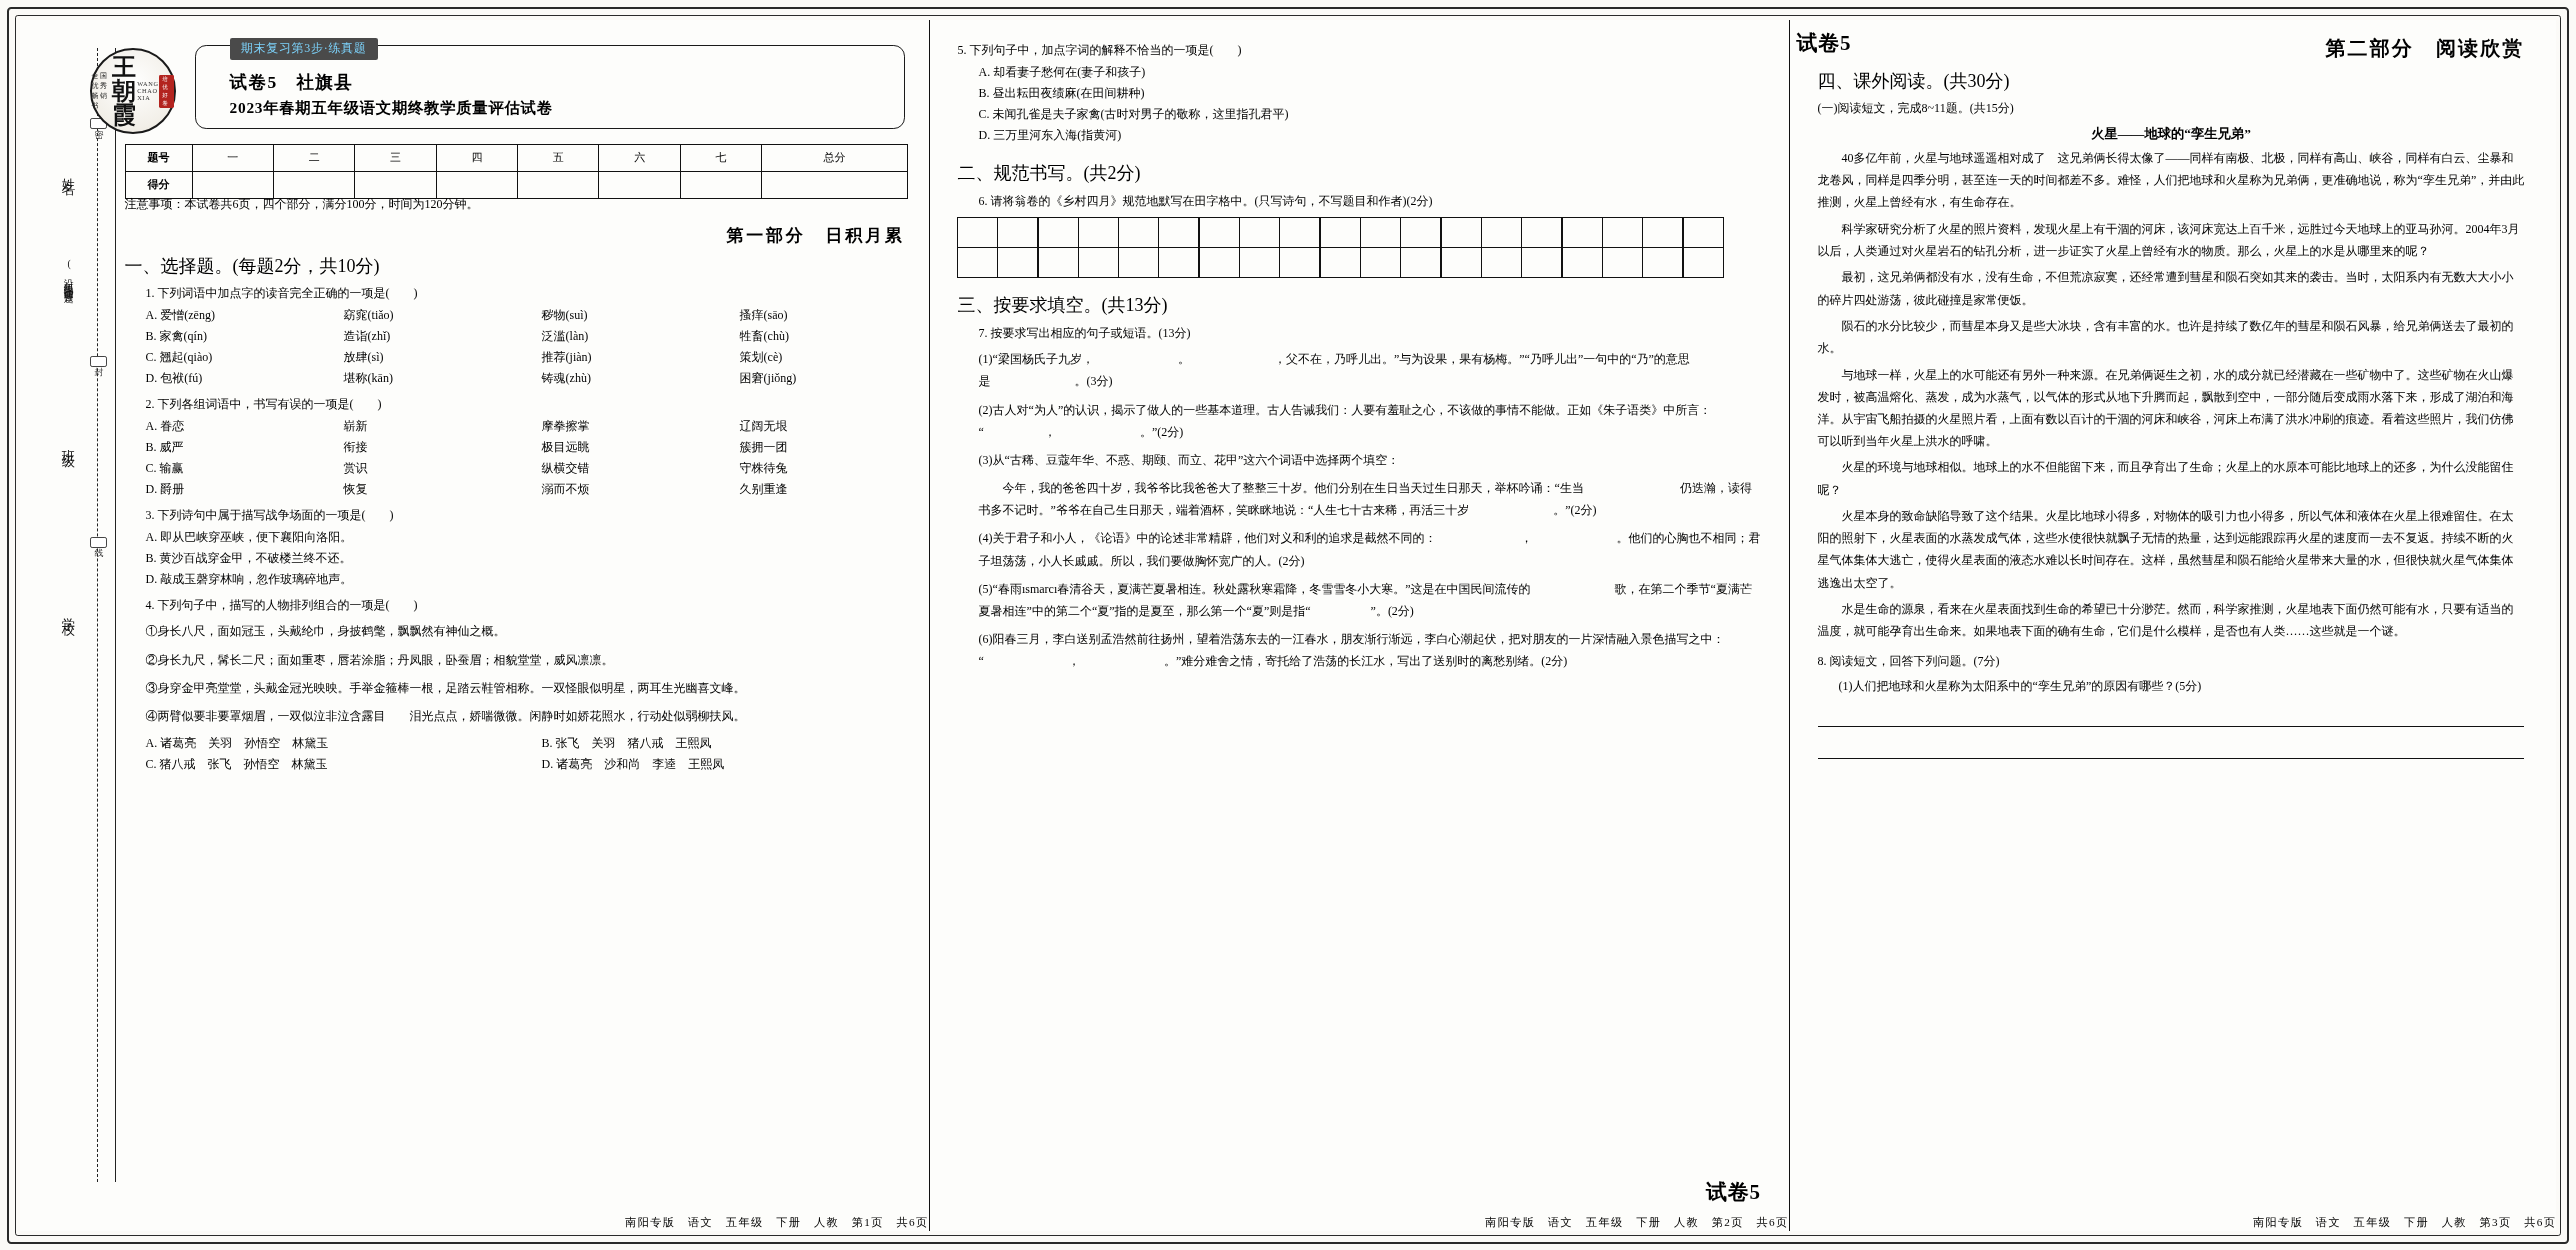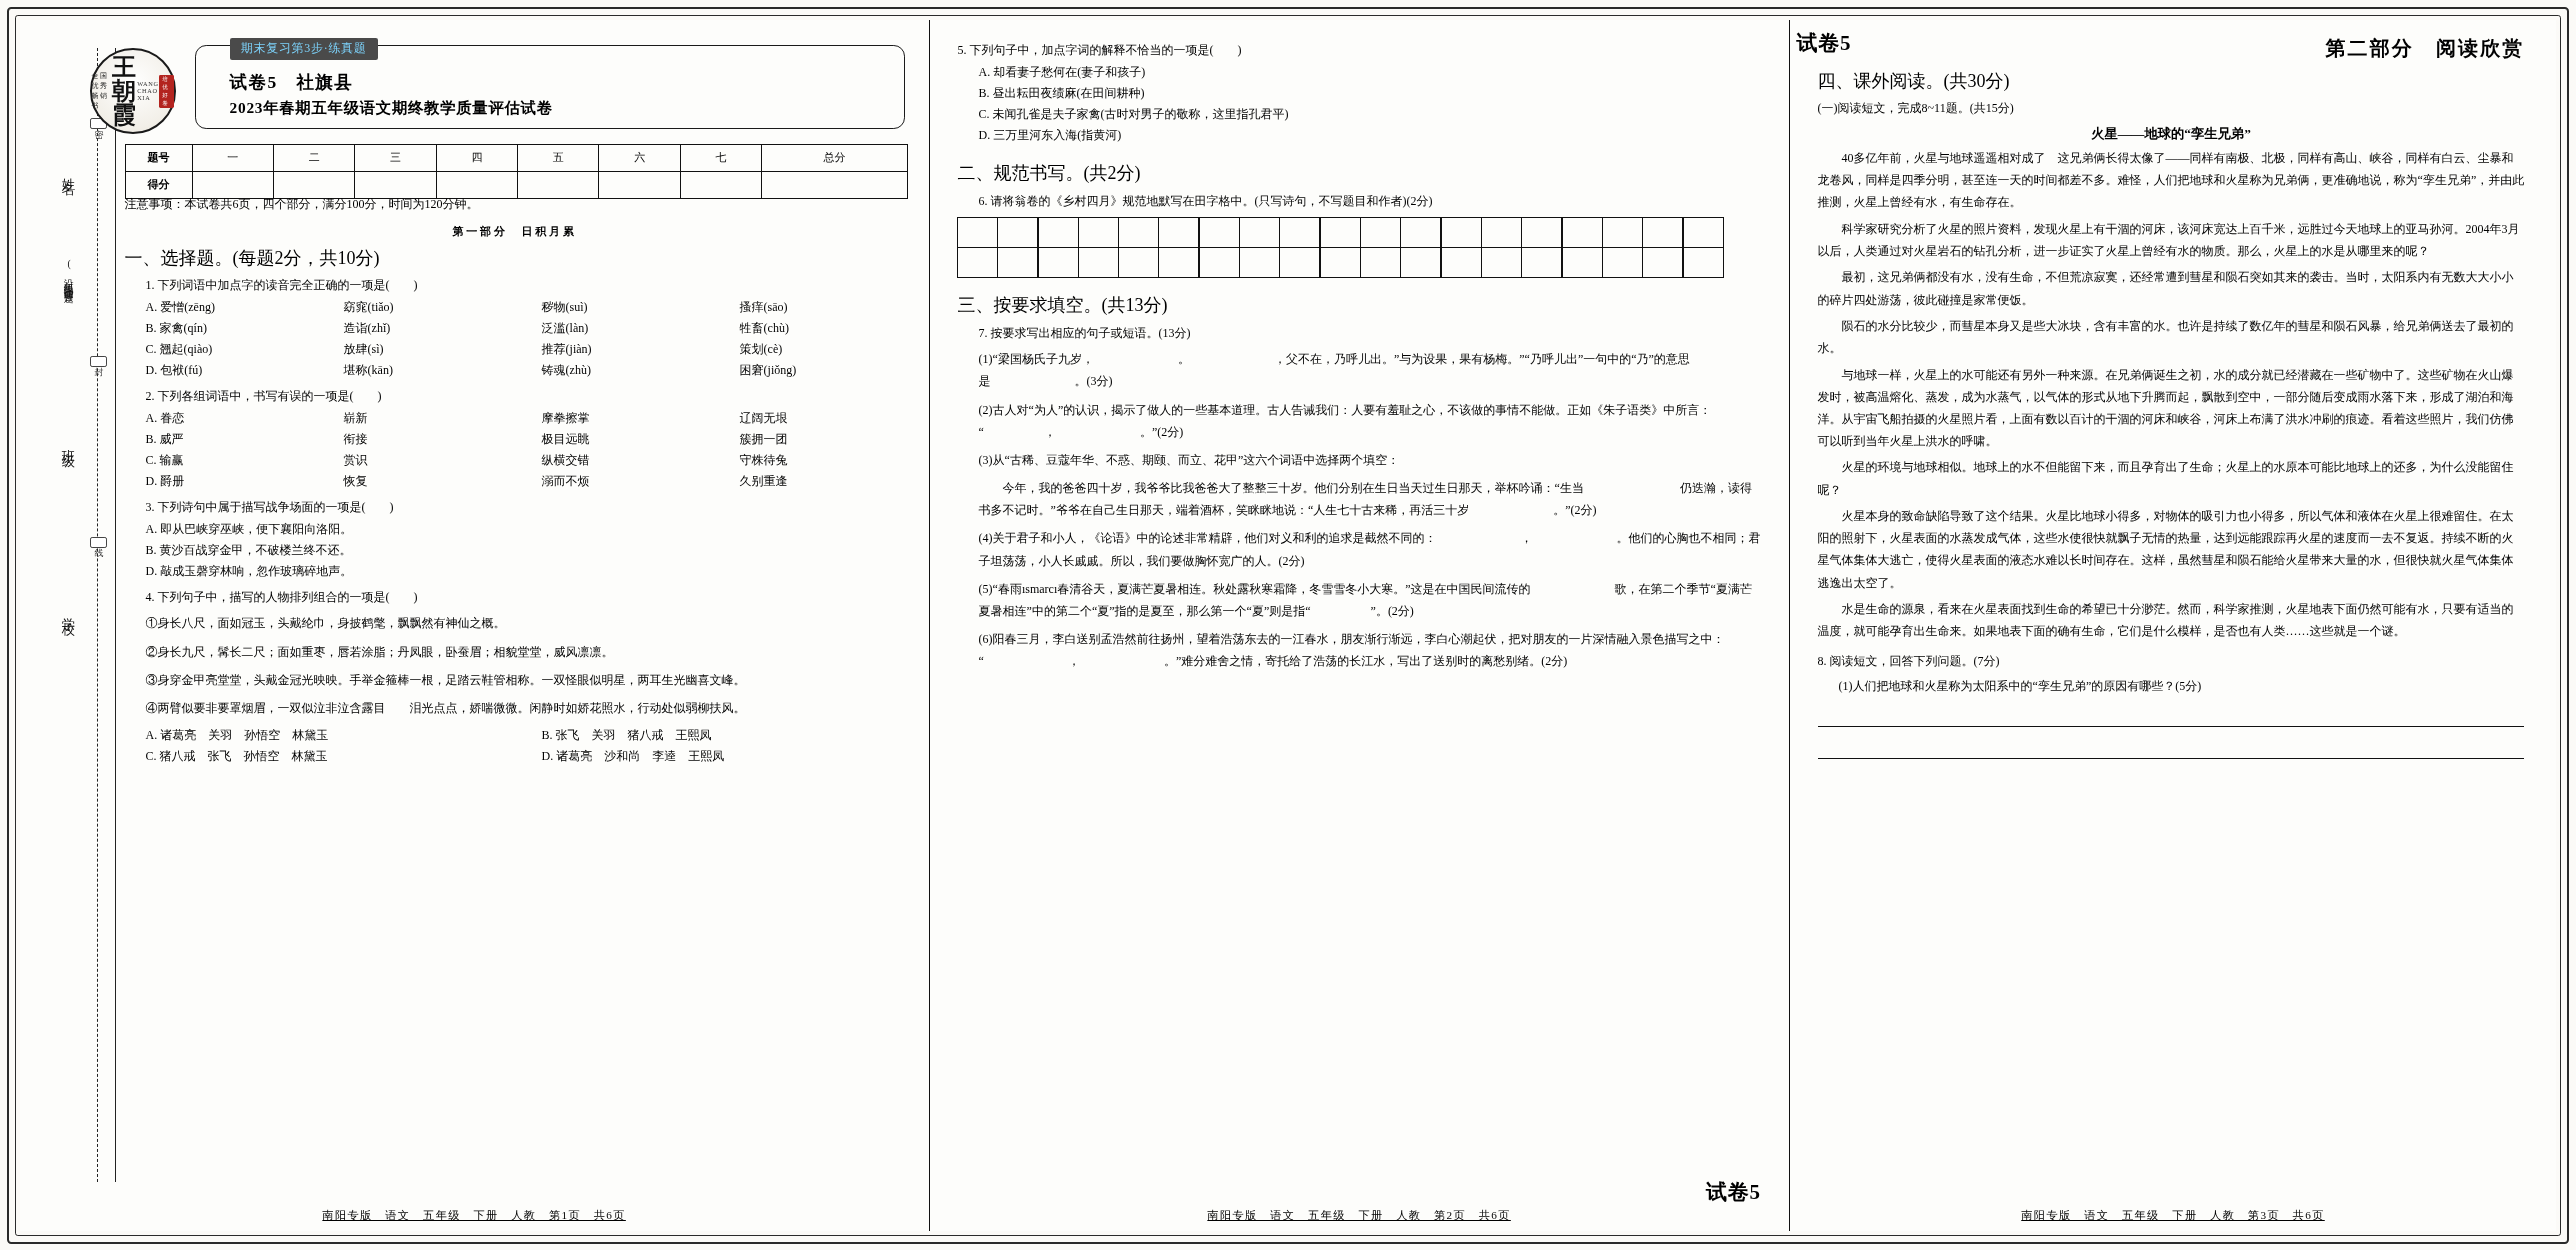--- a/index.html
+++ b/index.html
@@ -71,21 +71,21 @@
     position:absolute;left:105px;top:124px;width:783px;border-collapse:collapse;
   }
   table.score td{
     border:0.8px solid #111;height:24px;text-align:center;font-size:11px;
   }
   table.score td.lab{width:64px;font-weight:bold;}
 
   .notice{position:absolute;left:105px;top:176px;font-size:12px;}
 
   .part-title{
-    text-align:center;font-size:11px;font-weight:bold;letter-spacing:2.8px;
+    text-align:right;font-size:17px;font-weight:bold;letter-spacing:2.8px;
     margin:0;padding:0;
   }
   .sec{font-size:18px;font-weight:normal;margin:7px 0 2.8px 0;}
   .q{font-size:12px;margin:6.3px 0 2.1px 0;line-height:1.55;}
   .opts{font-size:12px;line-height:1.75;}
   .opts .row{display:flex;gap:33px;}
   .opts .row span{display:inline-block;}
   .c4 span{width:25%;}
   .c2 span{width:50%;}
   .indent{padding-left:21px;}
@@ -98,21 +98,21 @@
   .gridrow{display:flex;}
   .gridrow .cell{
     width:41px;height:31px;border:0.7px solid #111;margin:-0.7px 0 0 -0.7px;box-sizing:border-box;
   }
 
   .rt-title{text-align:right;font-size:20px;font-weight:bold;letter-spacing:2.1px;margin-bottom:5.6px;}
   .art-title{text-align:center;font-size:13.3px;font-weight:bold;margin:7px 0 4.2px;}
 
   
   .footer{
-    position:absolute;bottom:8px;font-size:11.2px;letter-spacing:1.4px;text-align:center;width:100%;text-decoration:underline;
+    position:absolute;bottom:1px;font-size:11.2px;letter-spacing:1.4px;text-align:right;width:100%;
   }
   .bigmark{
     position:absolute;right:28px;bottom:25px;font-size:21px;font-weight:bold;letter-spacing:0.7px;
   }
 </style>
 </head>
 <body>
 
 <div id="page">
   <div class="wave-border"></div>

